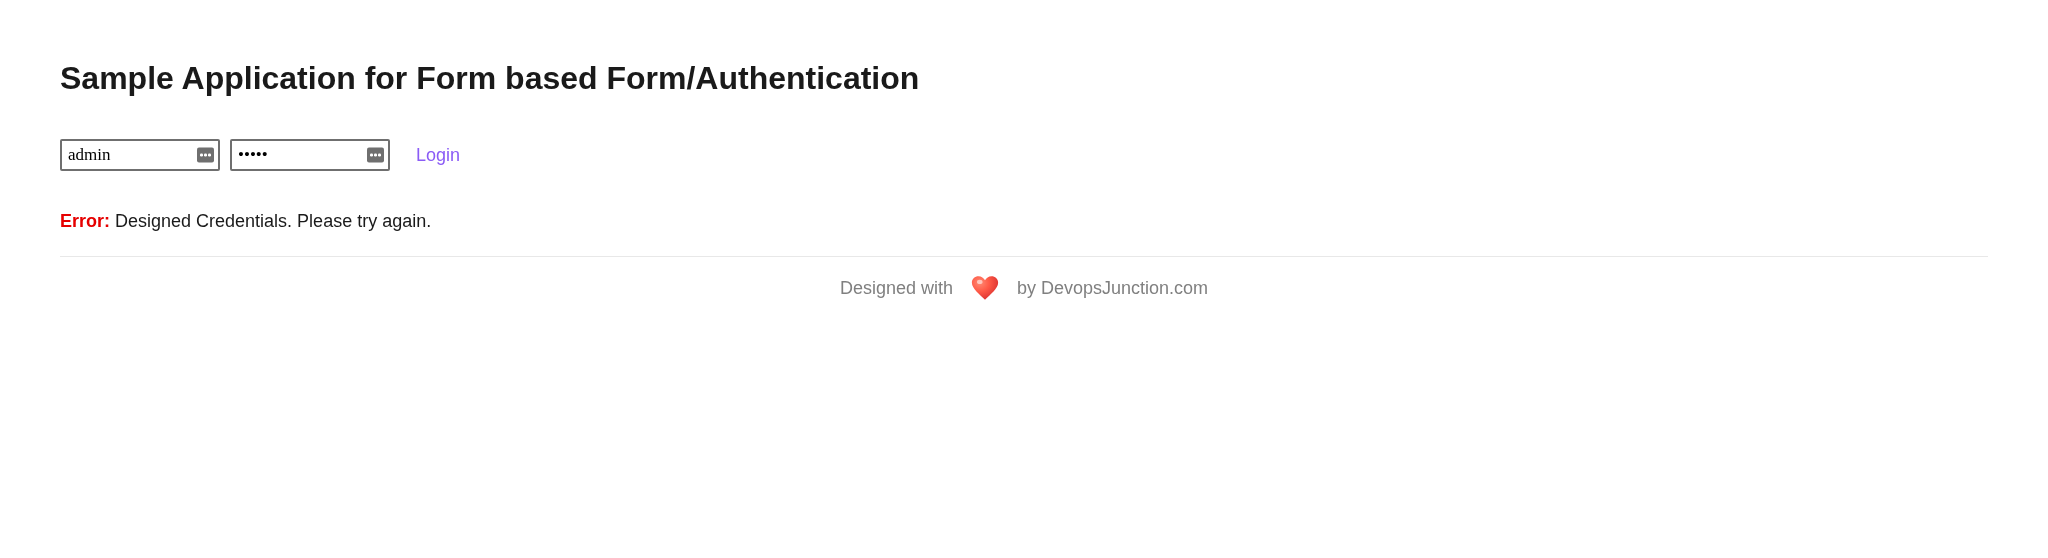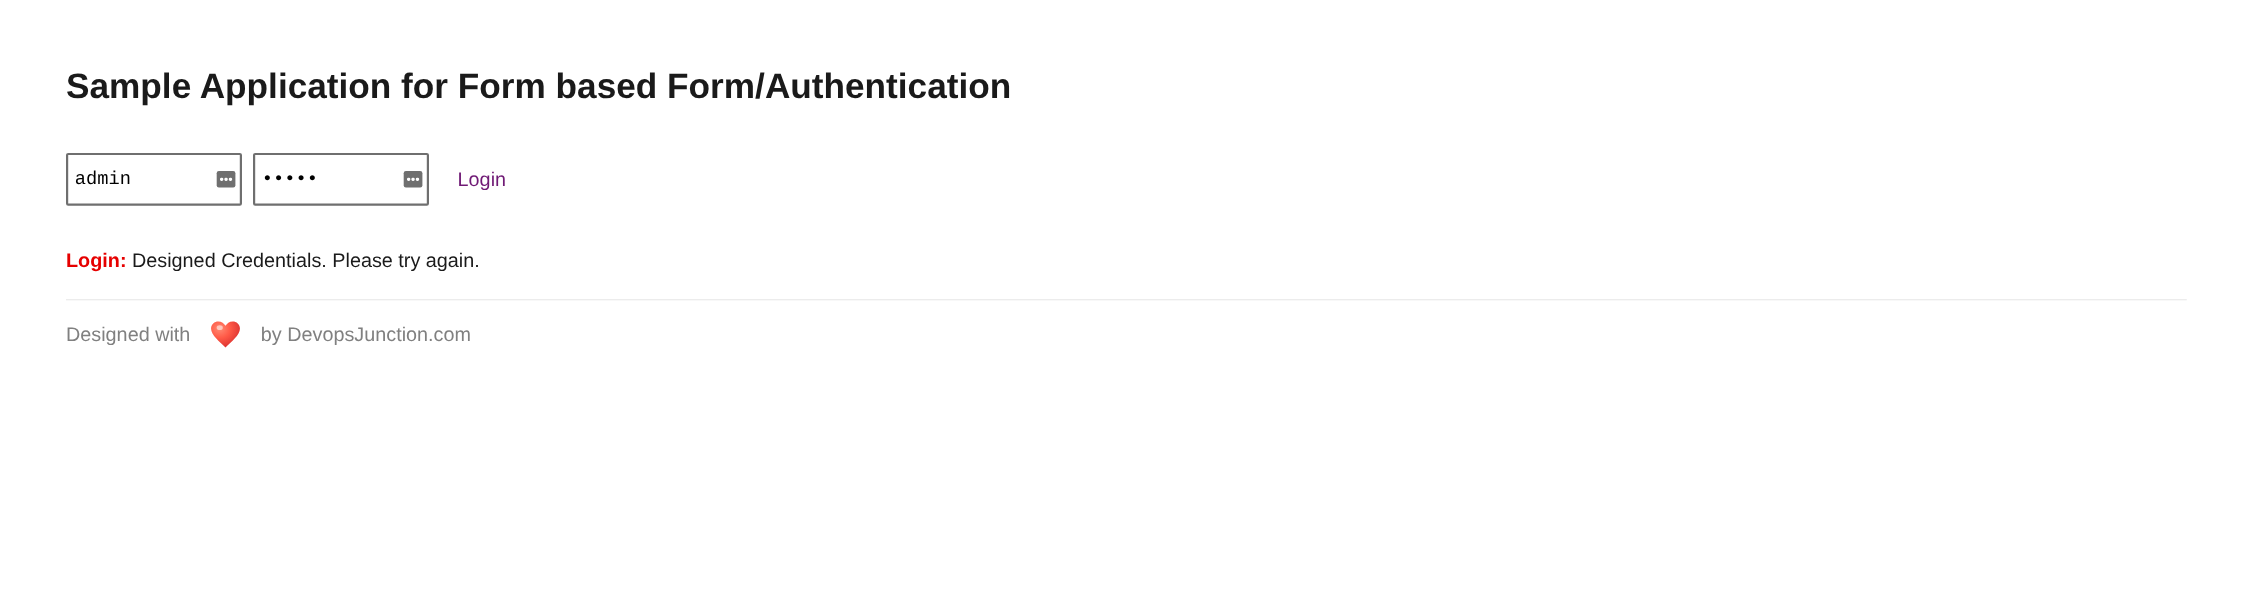--- a/index.html
+++ b/index.html
@@ -25,25 +25,25 @@
       gap: 10px;
       margin-bottom: 40px;
     }
     .input-wrap {
       position: relative;
       display: inline-block;
     }
     .text-input {
       border: 2px solid #6f6f6f;
       border-radius: 2px;
-      height: 48px;
+      height: 32px;
       width: 160px;
       padding: 4px 30px 4px 6px;
       font-size: 17px;
-      font-family: Liberation Mono, monospace;
+      font-family: Liberation Serif, serif;
       outline: none;
       background: #fff;
     }
     .field-icon {
       position: absolute;
       right: 6px;
       top: 50%;
       transform: translateY(-50%);
       width: 17px;
       height: 15px;
@@ -61,21 +61,21 @@
       width: 2.5px;
       height: 2.5px;
       background: #fff;
       border-radius: 50%;
     }
     .login-btn {
       background: none;
       border: none;
       font-size: 18px;
       font-family: inherit;
-      color: #701a75;
+      color: #8b5cf6;
       cursor: pointer;
       margin-left: 16px;
       padding: 0;
     }
     .error-line {
       font-size: 18px;
       margin-bottom: 24px;
     }
     .error-label {
       color: #e60000;
@@ -88,20 +88,21 @@
       border: none;
       border-top: 1px solid #e8e8e8;
       margin-bottom: 18px;
     }
     .footer {
       display: flex;
       align-items: center;
       font-size: 18px;
       color: #808080;
       gap: 18px;
+      justify-content: center;
     }
     .heart-icon {
       width: 28px;
       height: 26px;
       display: inline-block;
     }
   </style>
 </head>
 <body>
 
@@ -127,21 +128,21 @@
           <span class="dot"></span>
           <span class="dot"></span>
       </span>
     </span>
   </div>
 
   <button class="login-btn">Login</button>
 </div>
 
 <div class="error-line">
-  <span class="error-label">Login:</span><span class="error-msg"> Designed Credentials. Please try again.</span>
+  <span class="error-label">Error:</span><span class="error-msg"> Designed Credentials. Please try again.</span>
 </div>
 
 <hr>
 
 <div class="footer">
   <span>Designed with</span>
   <span class="heart-icon">
     <svg viewBox="0 0 32 29" width="28" height="26">
       <defs>
         <radialGradient id="hg" cx="30%" cy="28%" r="80%">

